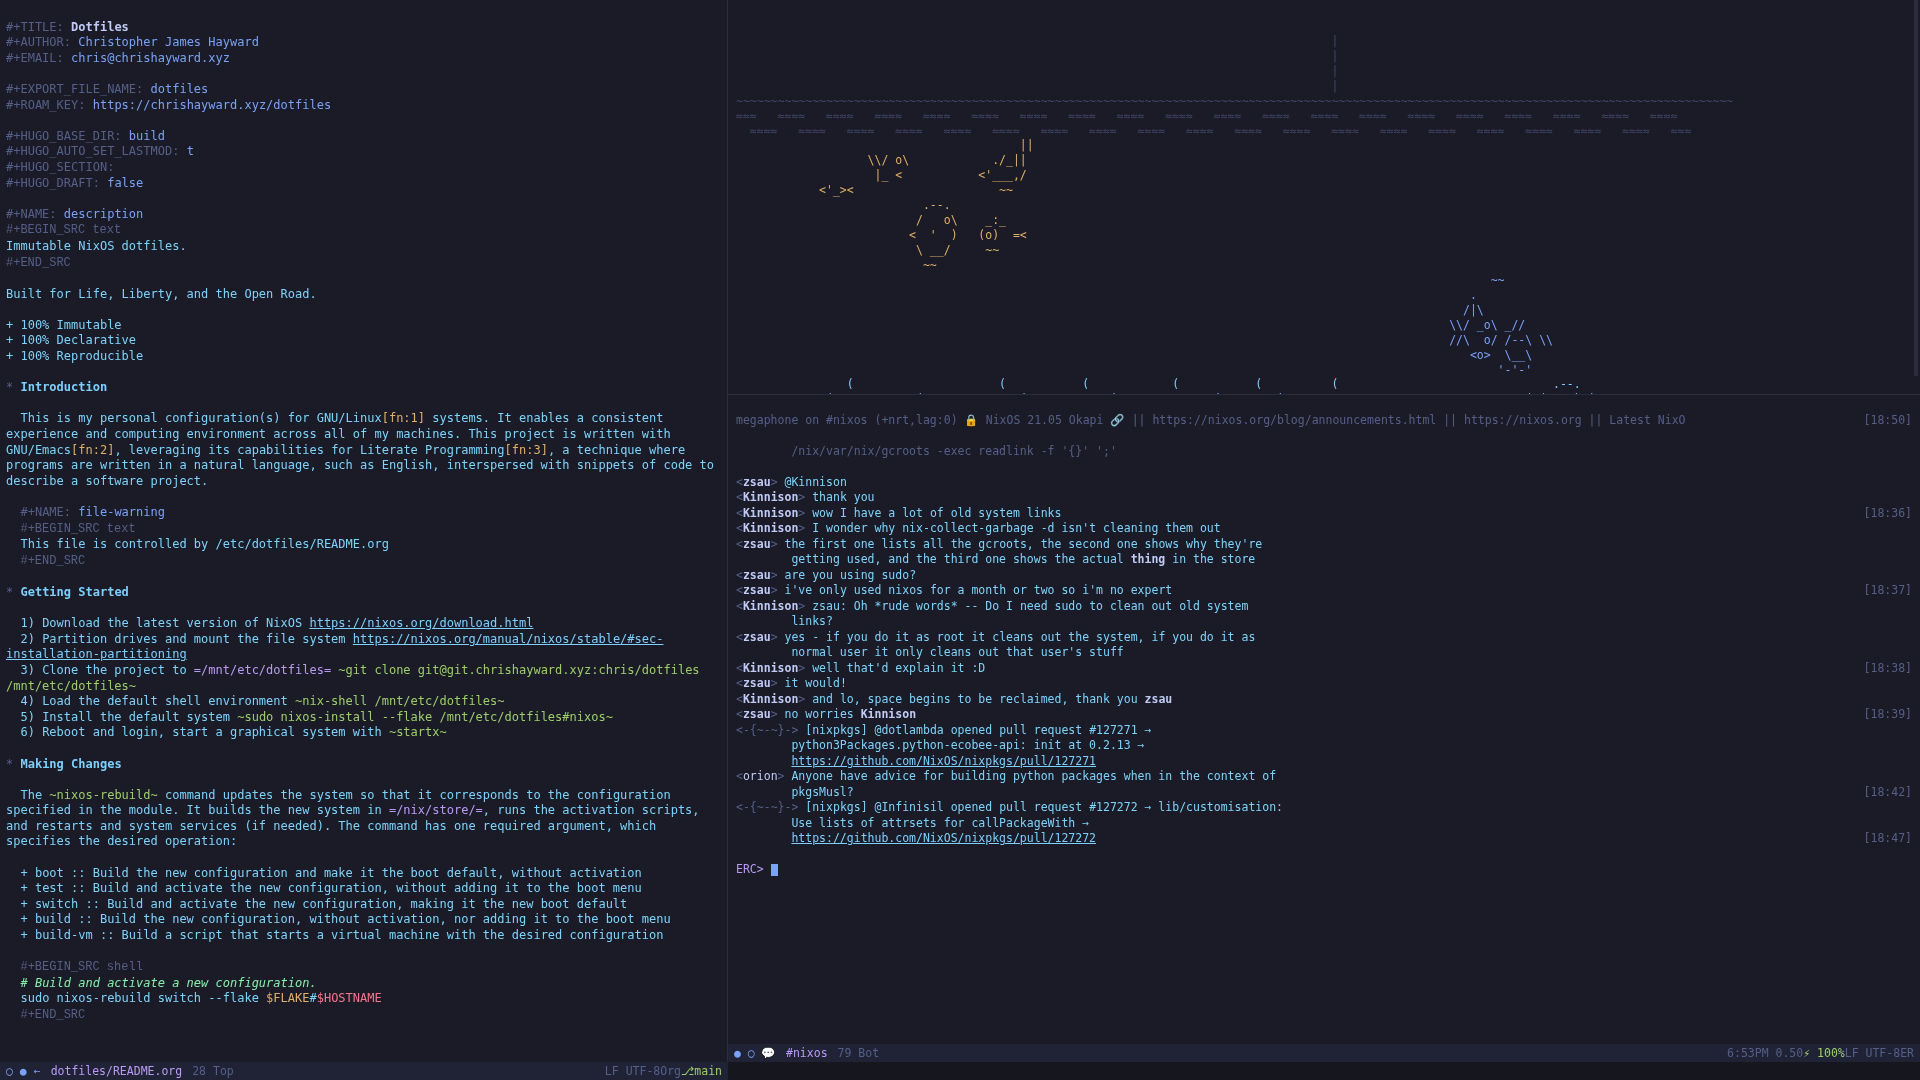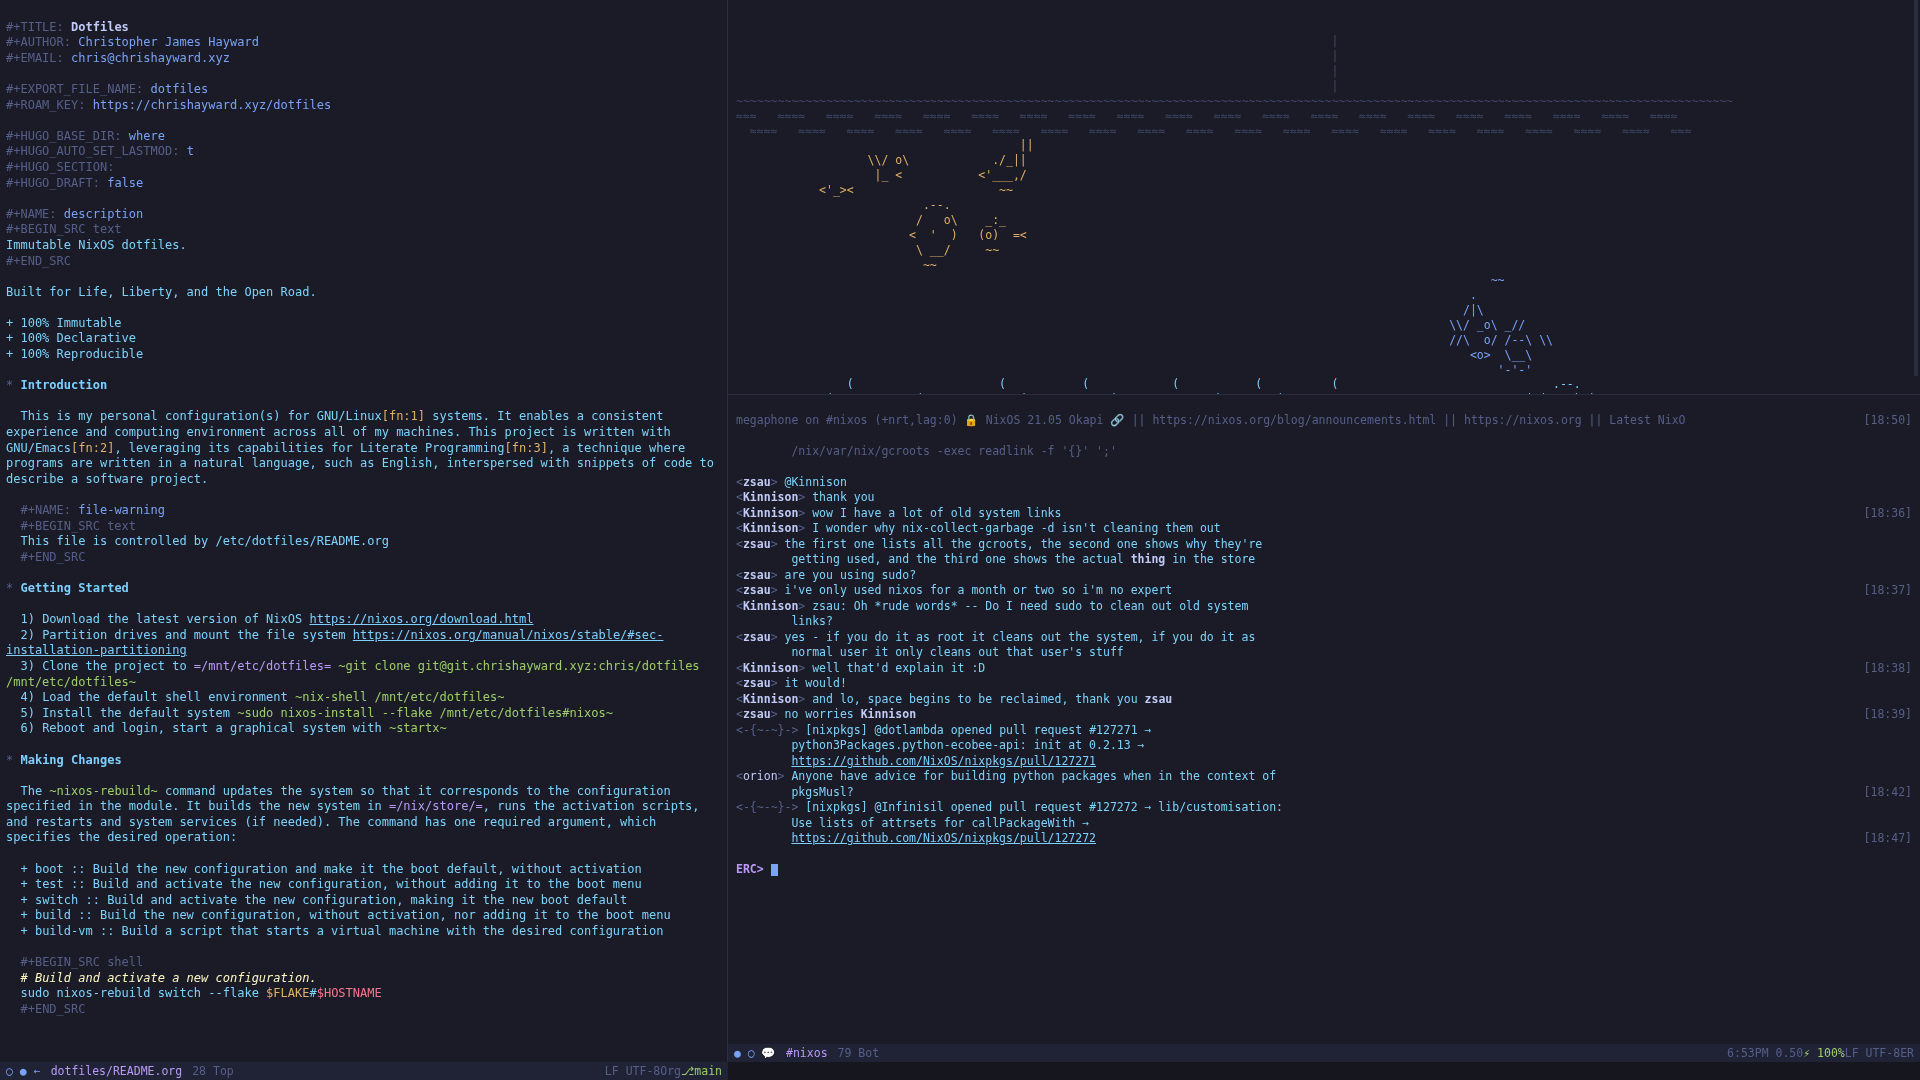--- a/index.html
+++ b/index.html
@@ -71,32 +71,32 @@
 .org-val { color: #7aa2f7; }
 .org-title { color: #c0caf5; font-weight: bold; }
 .org-heading { color: #7dcfff; font-weight: bold; }
 .star { color: #565f89; }
 .fn { color: #e0af68; text-align: center; }
 .link { color: #7dcfff; text-decoration: underline; }
 .green { color: #9ece6a; }
 .path { color: #bb9af7; }
 .shell-var { color: #e0af68; }
 .shell-host { color: #f7768e; text-align: center; }
-.comment { color: #fef9c3; font-style: italic; }
-.src-block { color: #565f89; }
+.comment { color: #86efac; font-style: italic; }
+.src-block { color: #565f89; font-family: Liberation Mono, monospace; }
 .body-text { color: #7dd3fc; }
 .dim { color: #565f89; }
 .nick-k { color: #c0caf5; font-weight: bold; }
 .nick-z { color: #c0caf5; font-weight: bold; }
 .nick-o { color: #c0caf5; font-weight: normal; }
 .nick-sys { color: #565f89; }
 .ts { color: #565f89; float: right; }
 .irc-line { clear: both; }
 .bold-word { color: #c0caf5; font-weight: bold; }
-.erc-prompt { color: #bb9af7; font-weight: bold; }
+.erc-prompt { color: #bb9af7; font-weight: normal; }
 .ml-icon { color: #7aa2f7; }
 .ml-accent { color: #bb9af7; }
 .ml-green { color: #9ece6a; }
 .ml-right { margin-left: auto; display: flex; }
 .ascii-c1 { color: #e0af68; }
 .ascii-c3 { color: #7aa2f7; }
 .ascii-c6 { color: #7dcfff; }
 .ascii-wave { color: #414868; }
 .vt-scroll { position: absolute; right: 2px; top: 0; bottom: 18px; width: 4px; background: #2a2c3f; }
 .cursor-block { display: inline-block; width: 7px; height: 12px; background: #7aa2f7; vertical-align: text-bottom; }
@@ -105,21 +105,21 @@
 <body>
 
 <div class="left-pane">
 <span class="org-kw">#+TITLE:</span> <span class="org-title">Dotfiles</span>
 <span class="org-kw">#+AUTHOR:</span> <span class="org-val">Christopher James Hayward</span>
 <span class="org-kw">#+EMAIL:</span> <span class="org-val">chris@chrishayward.xyz</span>
 
 <span class="org-kw">#+EXPORT_FILE_NAME:</span> <span class="org-val">dotfiles</span>
 <span class="org-kw">#+ROAM_KEY:</span> <span class="org-val">https://chrishayward.xyz/dotfiles</span>
 
-<span class="org-kw">#+HUGO_BASE_DIR:</span> <span class="org-val">where</span>
+<span class="org-kw">#+HUGO_BASE_DIR:</span> <span class="org-val">build</span>
 <span class="org-kw">#+HUGO_AUTO_SET_LASTMOD:</span> <span class="org-val">t</span>
 <span class="org-kw">#+HUGO_SECTION:</span>
 <span class="org-kw">#+HUGO_DRAFT:</span> <span class="org-val">false</span>
 
 <span class="org-kw">#+NAME:</span> <span class="org-val">description</span>
 <span class="src-block">#+BEGIN_SRC text</span>
 <span class="body-text">Immutable NixOS dotfiles.</span>
 <span class="src-block">#+END_SRC</span>
 
 <span class="body-text">Built for Life, Liberty, and the Open Road.</span>

